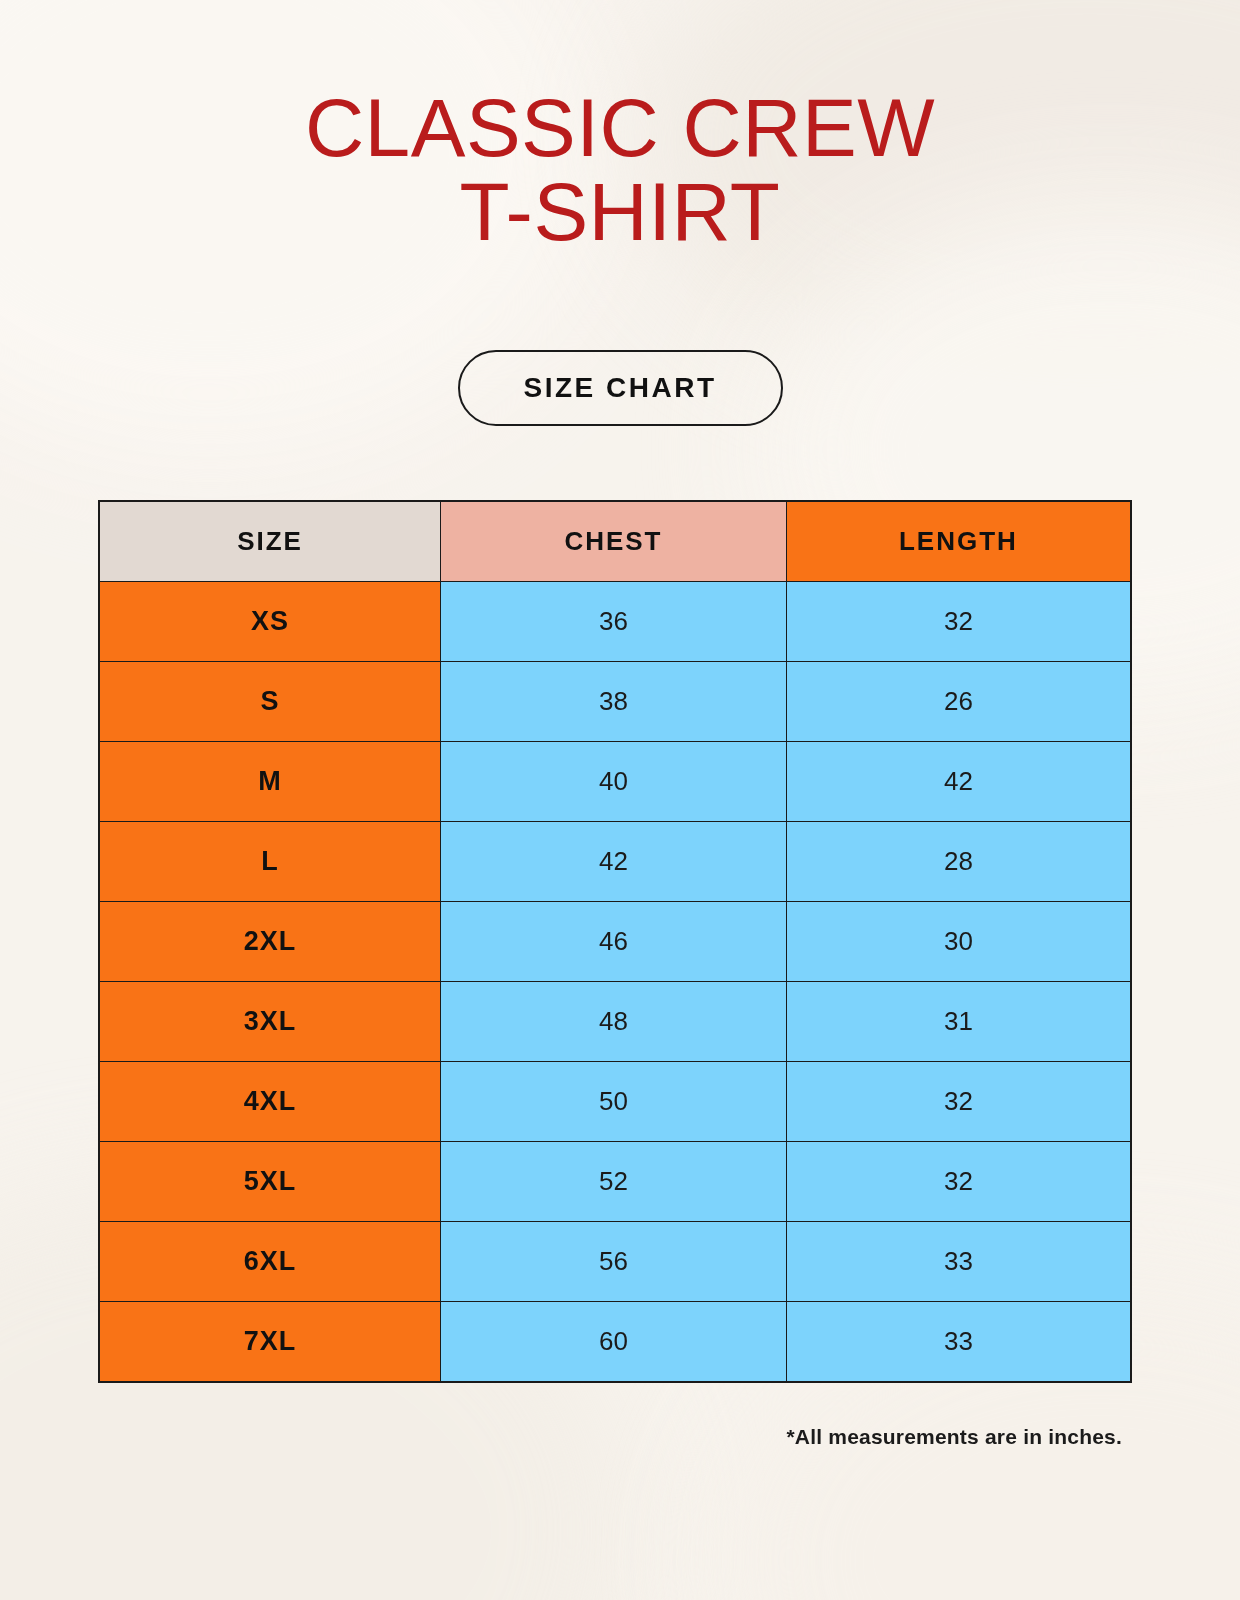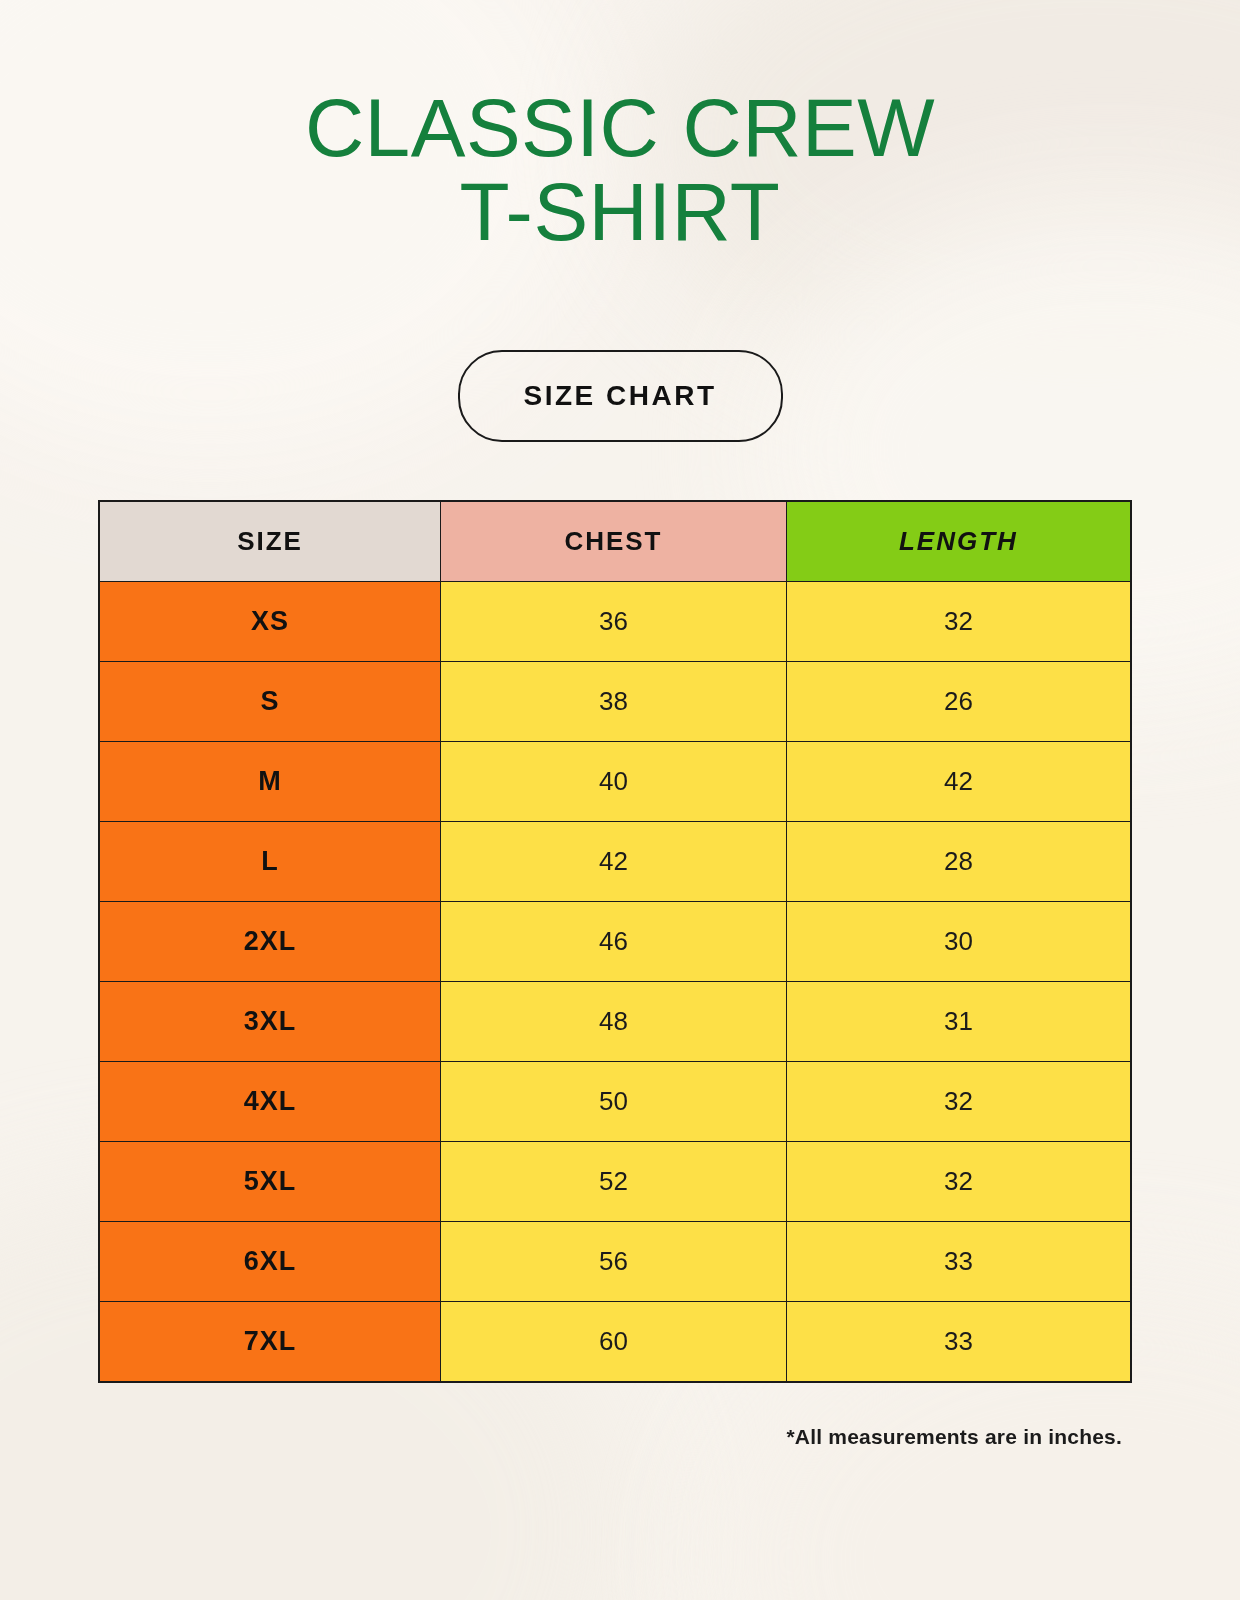--- a/index.html
+++ b/index.html
@@ -66,37 +66,37 @@
 
   .title {
     position: absolute;
     top: 86px;
     left: 0;
     right: 0;
     text-align: center;
     font-size: 82px;
     line-height: 1.02;
     letter-spacing: 0.5px;
-    color: #15803d;
+    color: #b91c1c;
     font-weight: 400;
     white-space: pre-line;
   }
 
   .badge-wrap {
     position: absolute;
     top: 350px;
     left: 0;
     right: 0;
     display: flex;
     justify-content: center;
   }
   .badge {
     border: 2px solid #1a1a1a;
     border-radius: 44px;
-    padding: 28px 64px;
+    padding: 20px 64px;
     font-size: 28px;
     letter-spacing: 2.5px;
     font-weight: 700;
     color: #111111;
     background: transparent;
   }
 
   .table-wrap {
     position: absolute;
     top: 500px;
@@ -123,31 +123,31 @@
   thead th {
     font-size: 26px;
     font-weight: 700;
     letter-spacing: 2px;
     color: #111111;
     height: 82px;
     margin-top: 15px;
   }
   thead th.h-size { background: #e2d9d2; }
   thead th.h-chest { background: #eeb2a2; }
-  thead th.h-length { background: #84cc16; font-style: italic; }
+  thead th.h-length { background: #f97316; }
 
   tbody td.c-label {
     background: #f97316;
     font-size: 27px;
     font-weight: 700;
     color: #111111;
     letter-spacing: 1px;
   }
   tbody td.c-val {
-    background: #fde047;
+    background: #7dd3fc;
     font-size: 26px;
     font-weight: 400;
     color: #1b1b1b;
   }
 
   .footnote {
     position: absolute;
     top: 1425px;
     left: 88px;
     width: 1034px;

